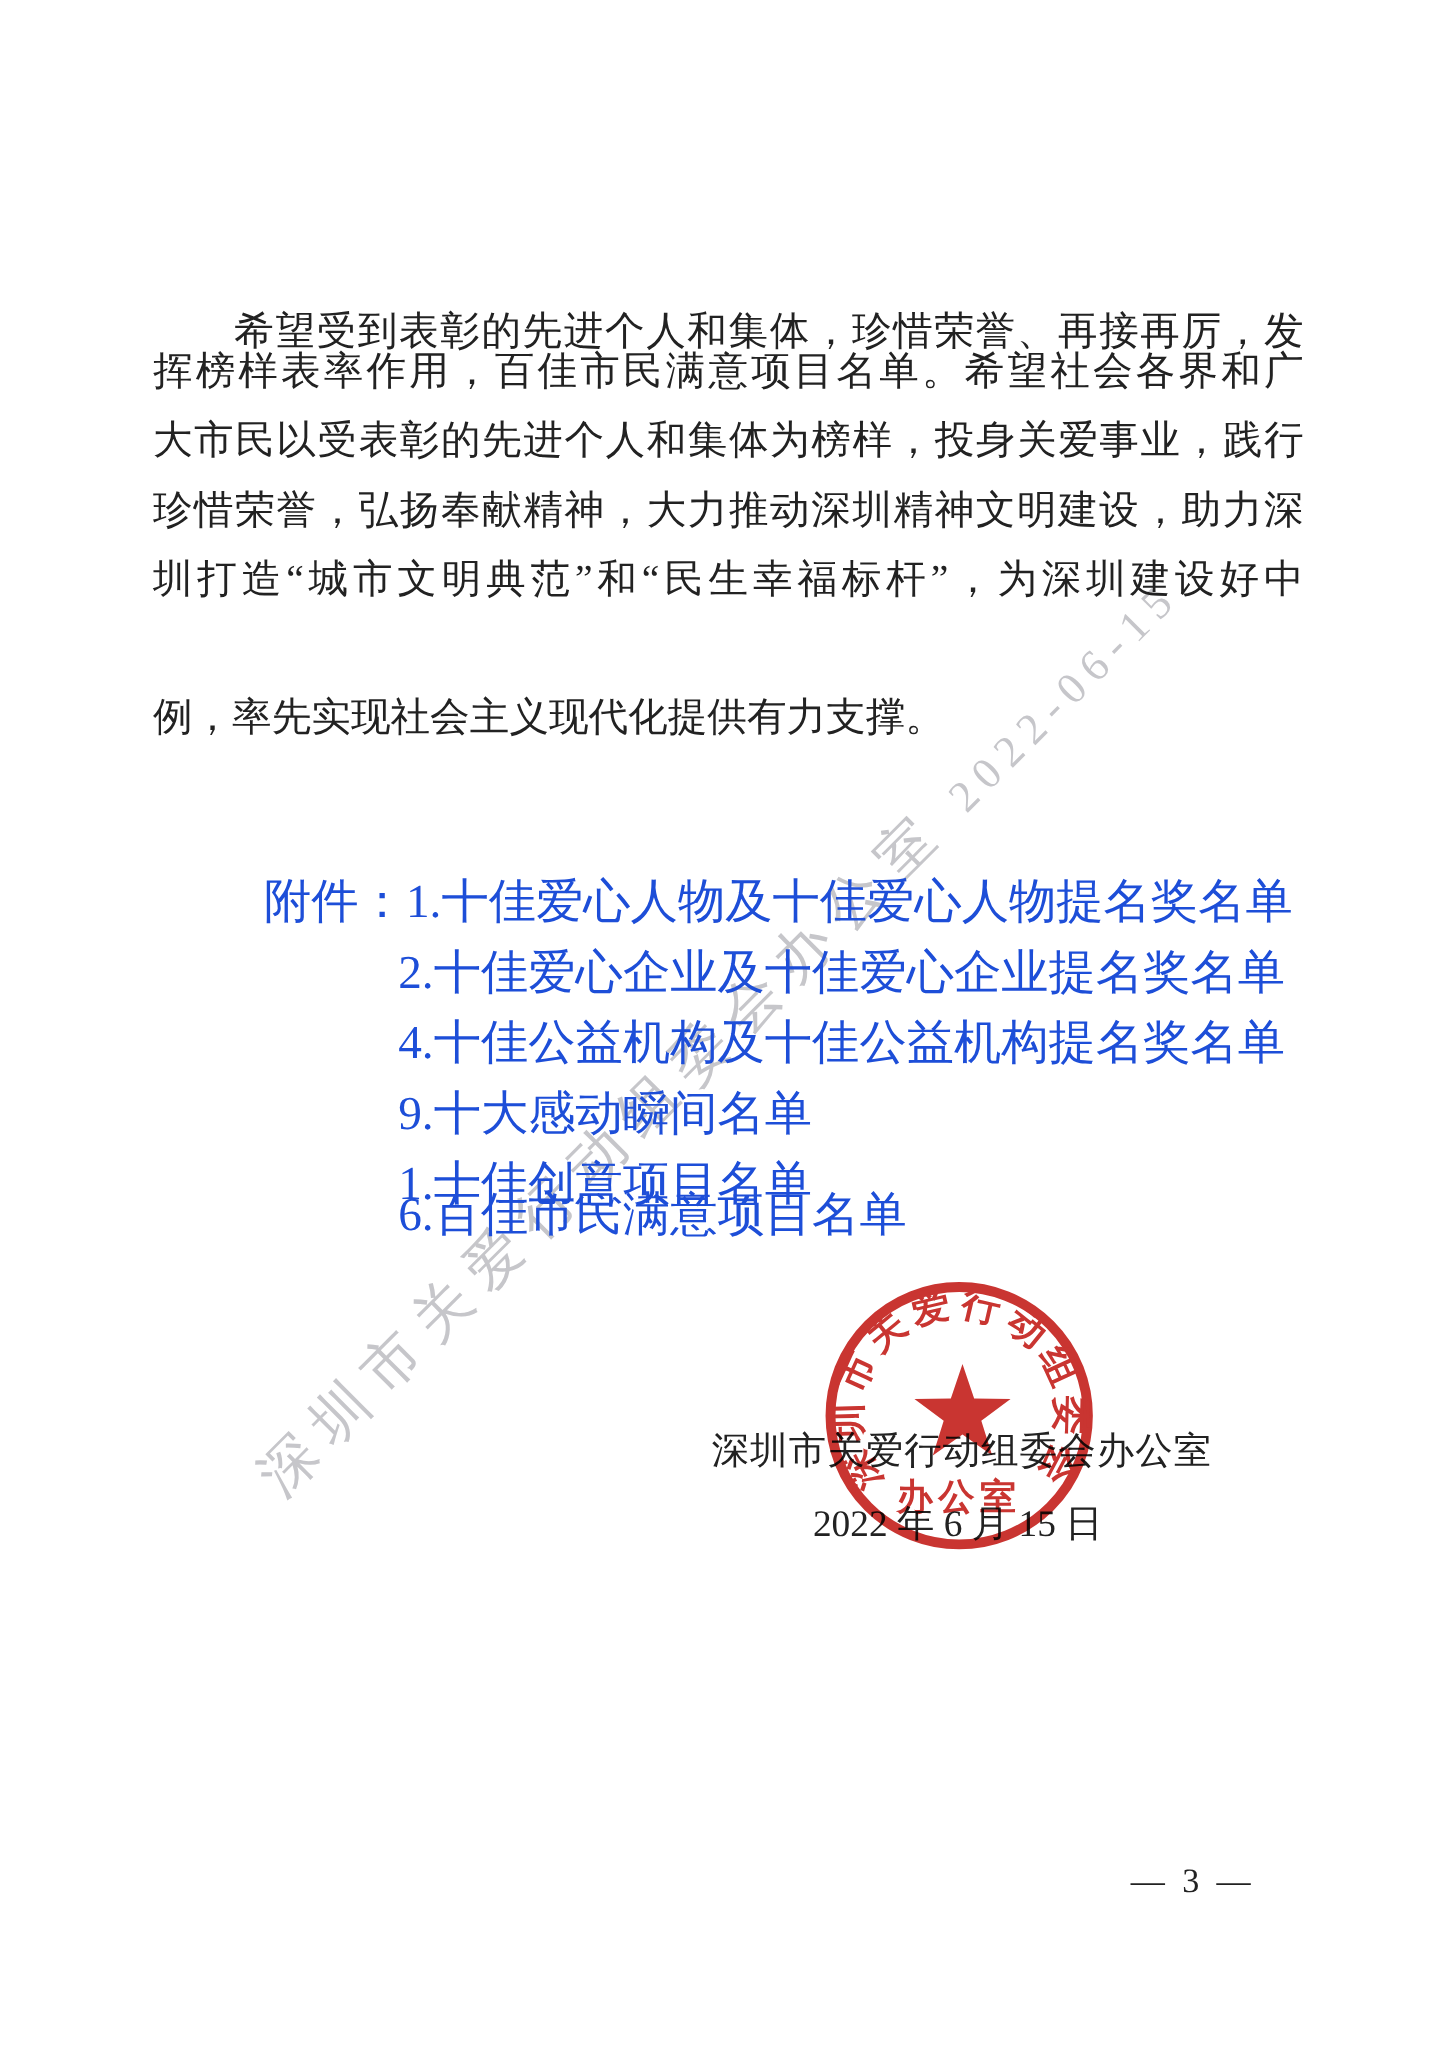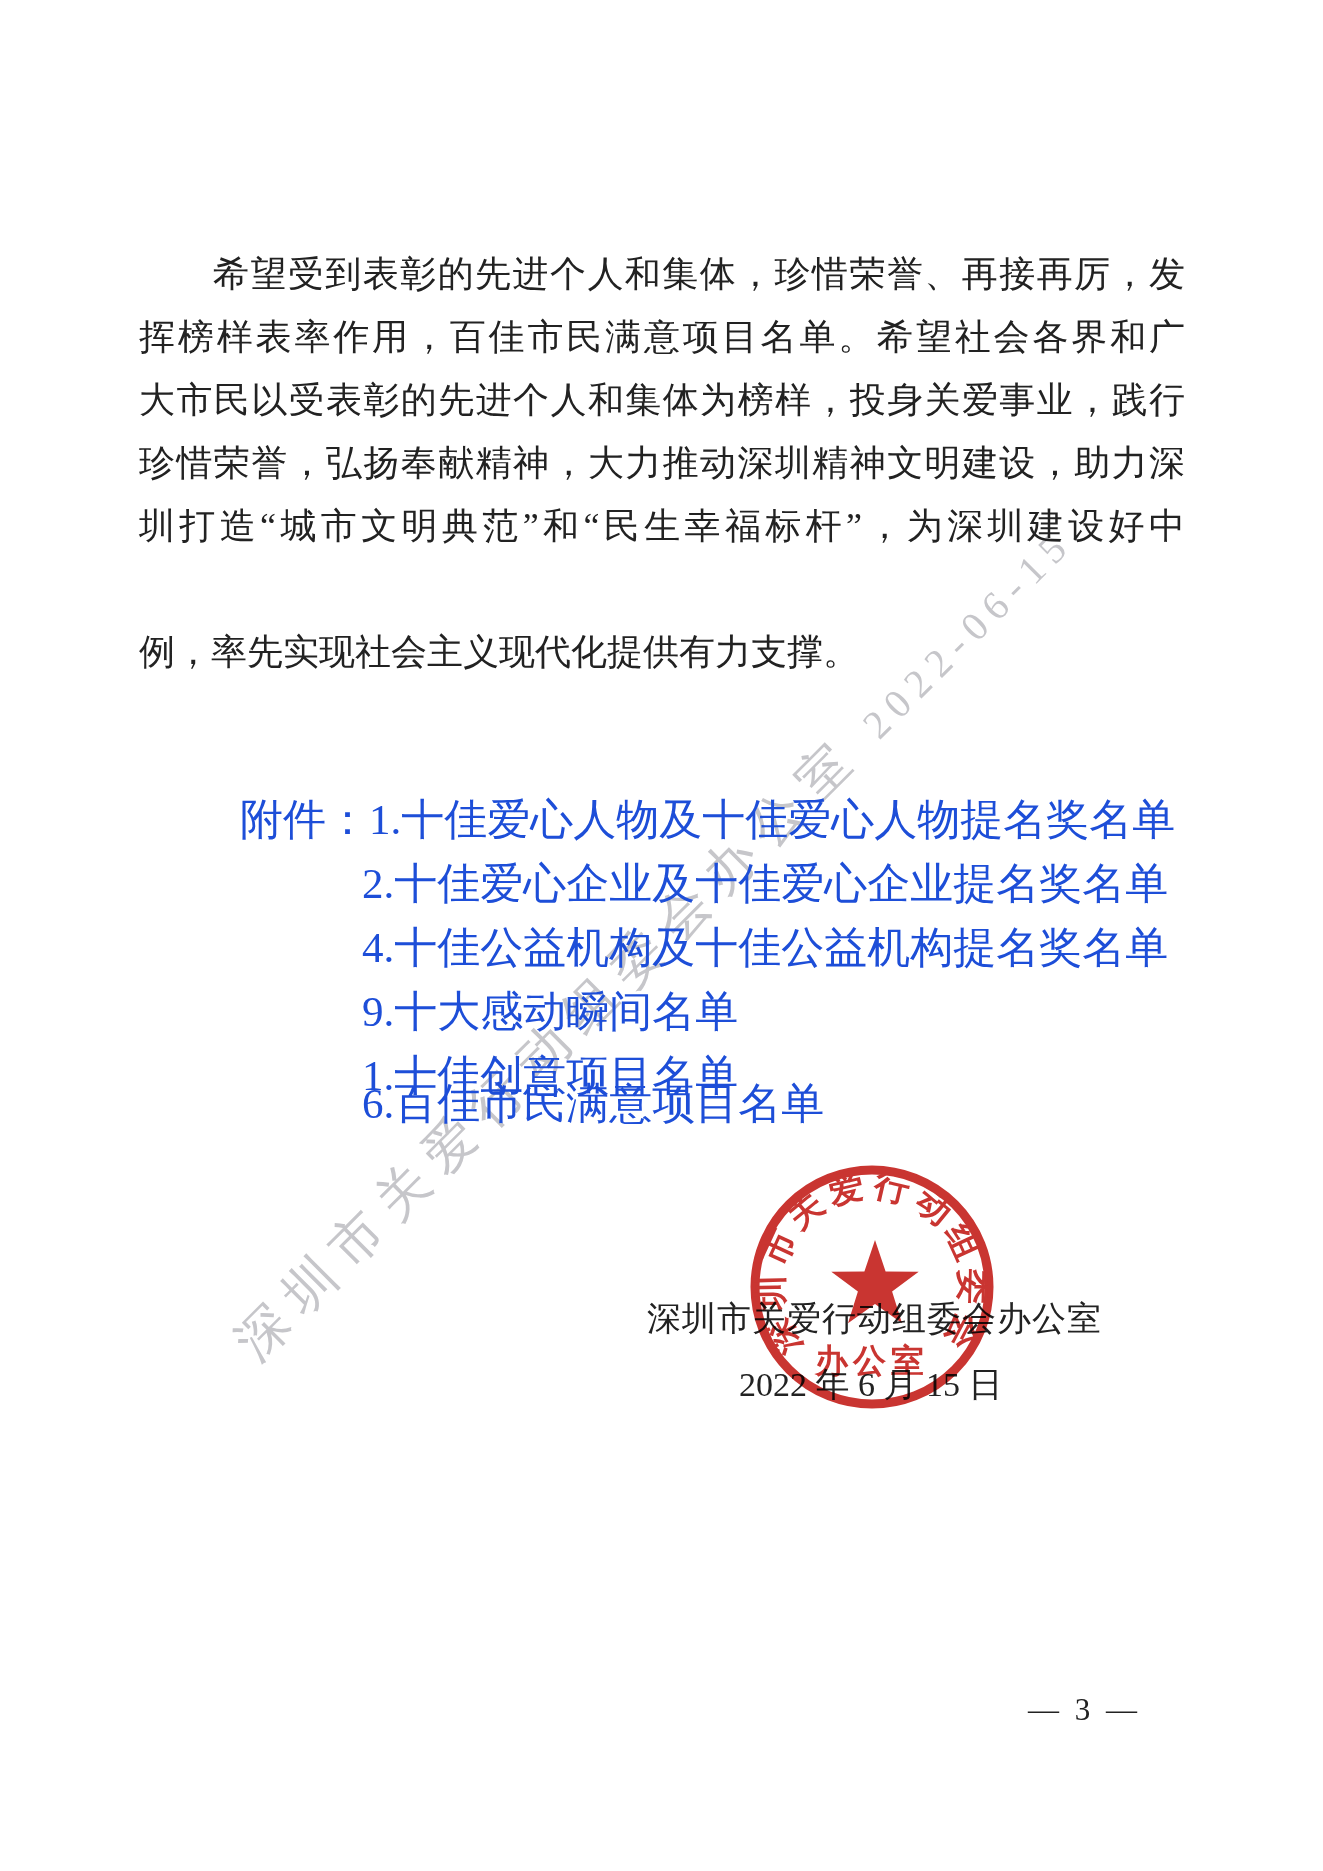--- a/index.html
+++ b/index.html
@@ -39,21 +39,21 @@
     height:52px;
     font-size:36px;
     color:#222222;
     white-space:nowrap;
   }
   .bodyline.j{
     white-space:normal;
     text-align:justify;
     text-align-last:justify;
   }
-  .indent{text-indent:74px;}
+  .indent{text-indent:74px;margin-top:27px;}
   .attline{
     position:absolute;
     font-size:43px;
     color:#1d4ed8;
     white-space:nowrap;
     margin-top:15px;
   }
   .signature{
     position:absolute;
     left:647px;top:1296px;

